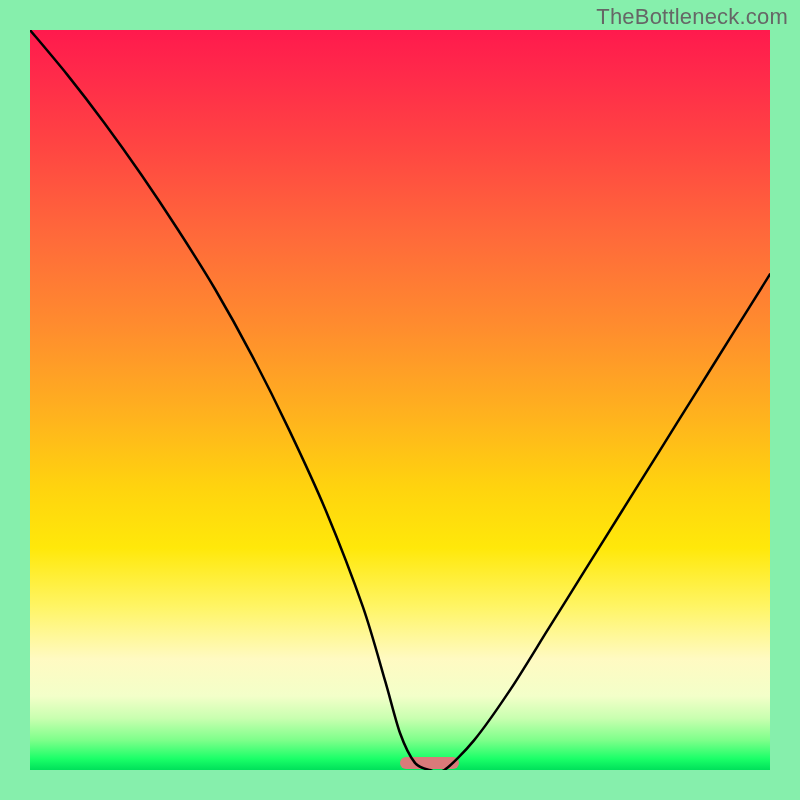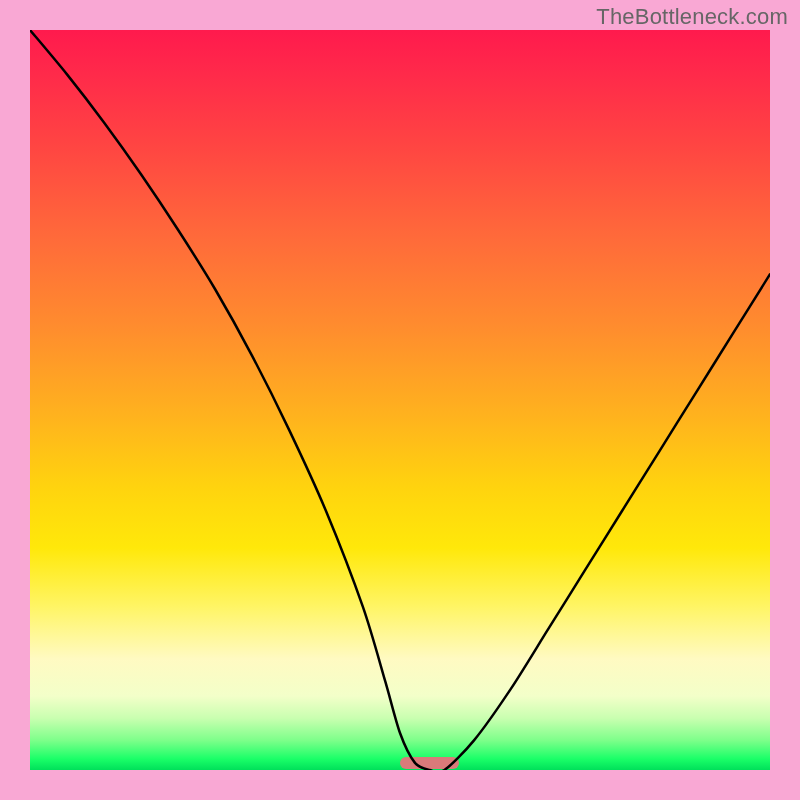--- a/index.html
+++ b/index.html
@@ -8,21 +8,21 @@
     width: 800px;
     height: 800px;
     background: #000;
     font-family: Arial, Helvetica, sans-serif;
     overflow: hidden;
   }
   .frame {
     position: relative;
     width: 800px;
     height: 800px;
-    background: #f9a8d4;
+    background: #86efac;
   }
   .watermark {
     position: absolute;
     top: 4px;
     right: 12px;
     color: #666;
     font-size: 22px;
     font-weight: 500;
     letter-spacing: 0.2px;
     z-index: 10;

